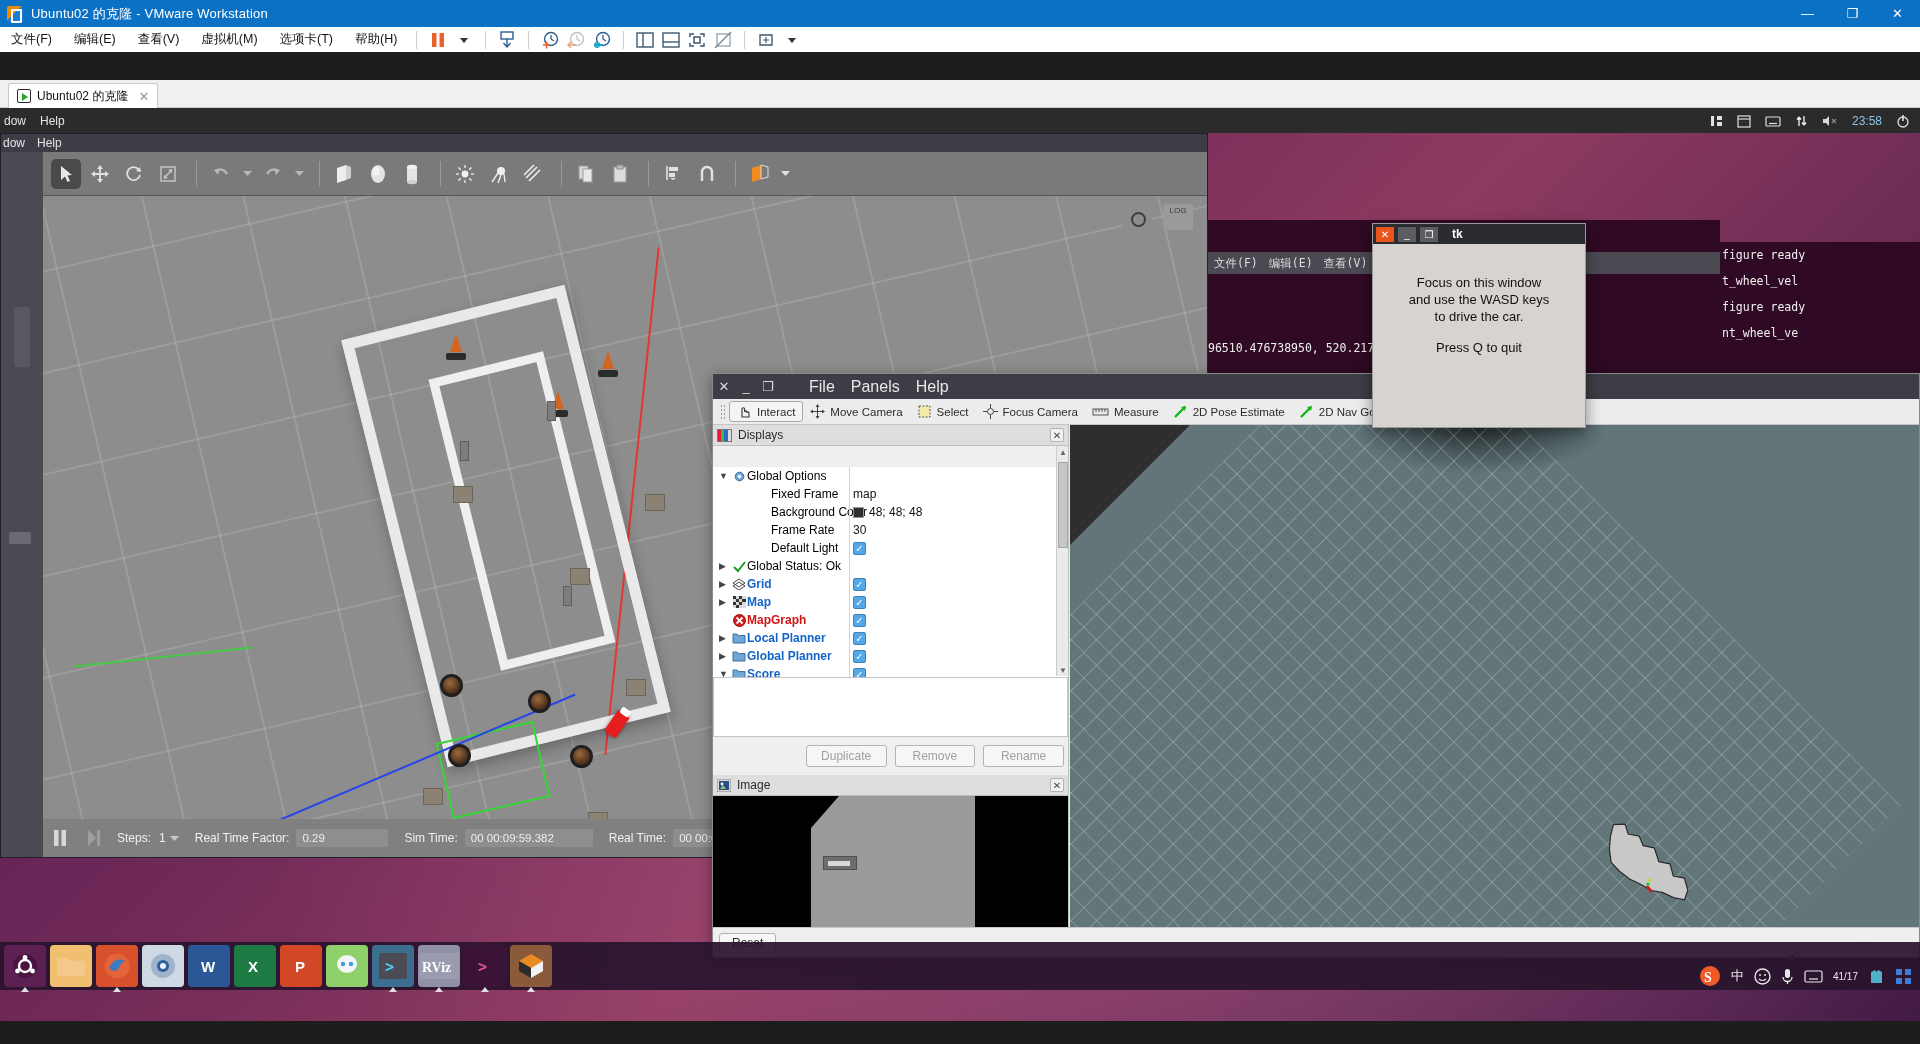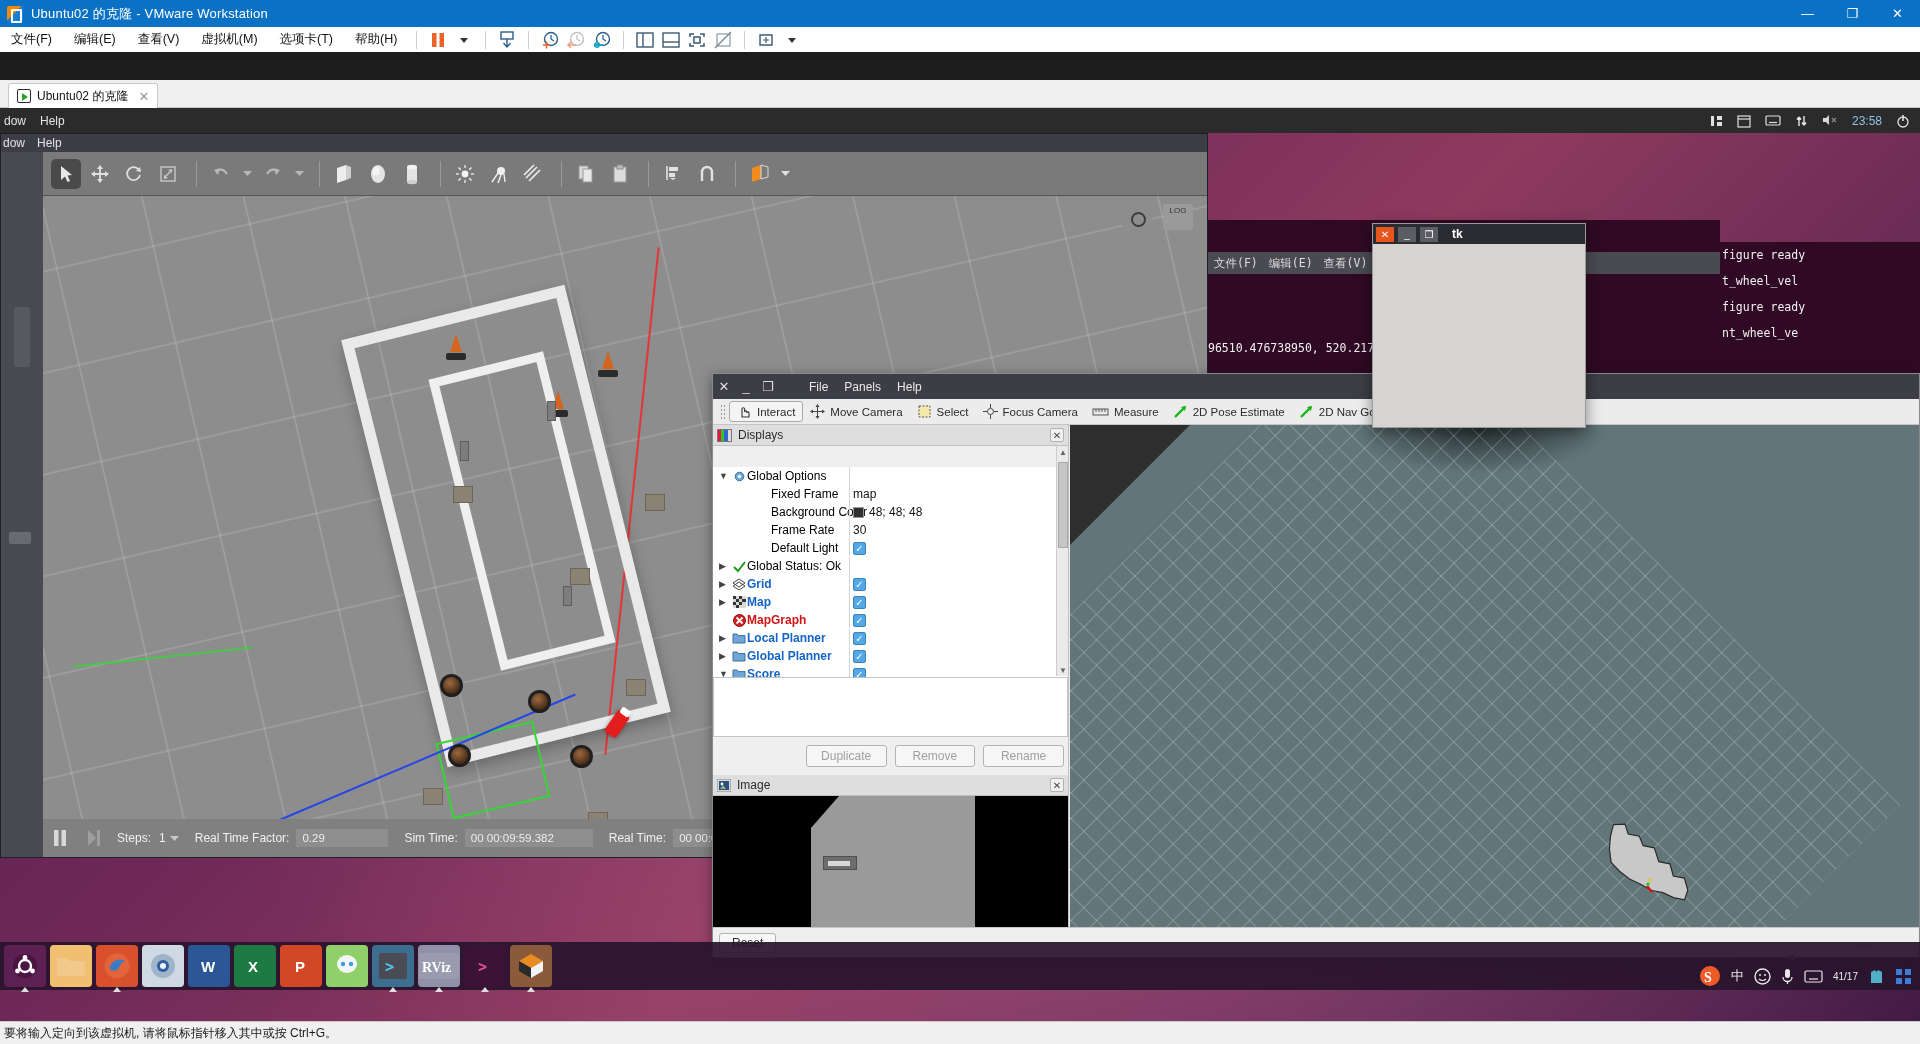--- a/index.html
+++ b/index.html
@@ -65,21 +65,21 @@
   .desk-bg::after{
     content:""; position:absolute; inset:0;
     background: radial-gradient(ellipse at 62% 78%, rgba(220,120,170,.35), transparent 55%);
   }
   
   .u-panel {
     position:absolute; left:0; top:0; width:1920px; height:25px; background:#2b2b2b;
     display:flex; align-items:center; color:#e6e6e6; font-size:12px;
   }
   .u-panel .menus { display:flex; gap:14px; padding-left:2px; }
-  .u-panel .tray { margin-left:auto; display:flex; gap:14px; padding-right:10px; }
+  .u-panel .tray { margin-left:auto; display:flex; align-items:center; gap:14px; padding-right:10px; }
   .u-panel .clock{ color:#8fc3e8; font-size:12px; }
 
   
   #gazebo {
     position:absolute; left:0; top:25px; width:1208px; height:725px;
     background:#3d3d46; border:1px solid #20202a;
   }
   #gz-menu { height:18px; background:#3d3d46; color:#e3e3e3; font-size:12px;
     display:flex; align-items:center; gap:12px; padding-left:2px; }
   #gz-body { position:absolute; left:42px; top:18px; right:0; bottom:0; background:#6f6f6f; }
@@ -167,21 +167,21 @@
   
   #rviz {
     position:absolute; left:712px; top:265px; width:1208px; height:585px;
     background:#ececec; border:1px solid #8a8a8a; box-shadow:0 3px 12px rgba(0,0,0,.4);
   }
   #rviz-title {
     height:25px; background:#3d3d46; color:#e8e8e8; font-size:12.5px;
     display:flex; align-items:center; gap:0;
   }
   #rviz-title .wb{ width:22px;height:25px; display:flex;align-items:center;justify-content:center;font-size:13px;color:#ddd;}
-  #rviz-title .mm{ padding:0 8px; font-size:12px; }
+  #rviz-title .mm{ padding:0 8px; font-size:16px; }
   #rviz-toolbar {
     height:26px; background:#ececec; display:flex; align-items:center;
     border-bottom:1px solid #c5c5c5; padding-left:4px;
   }
   .rv-tool { display:flex; align-items:center; gap:5px; padding:2px 7px; font-size:11.5px; color:#2b2b2b; border-radius:3px;}
   .rv-tool.active { background:#f4f4f4; border:1px solid #a9a9a9;text-align:center; }
   .grip { width:6px;height:16px;margin:0 3px;
     background-image: radial-gradient(#999 1px, transparent 1px);
     background-size:3px 4px;}
   #rviz-body { position:absolute; left:0; top:51px; right:0; bottom:0; }
@@ -1002,20 +1002,27 @@
       <div class="splitter-arrow">◀</div>
     </div>
 
     <div id="tk">
       <div class="bar">
         <div class="b close">✕</div>
         <div class="b min">_</div>
         <div class="b max">❐</div>
         <div class="t">tk</div>
       </div>
+      <div class="content">
+        <div>Focus on this window</div>
+        <div>and use the WASD keys</div>
+        <div>to drive the car.</div>
+        <div class="gap"></div>
+        <div>Press Q to quit</div>
+      </div>
     </div>
 
 
     <div id="launcher">
       <div class="lico" style="background:#5c2152">
         <svg width="26" height="26">
             <circle cx="13" cy="13" r="12" fill="#4a1340"></circle>
             <circle cx="13" cy="13" r="6" fill="none" stroke="#fff" stroke-width="2.4"></circle>
             <circle cx="13" cy="4.5" r="2.4" fill="#fff"></circle>
             <circle cx="5.5" cy="18" r="2.4" fill="#fff"></circle>
@@ -1139,17 +1146,14 @@
             <rect x="1" y="1" width="6" height="6" fill="#3b7ddd"></rect>
             <rect x="10" y="1" width="6" height="6" fill="#3b7ddd"></rect>
             <rect x="1" y="10" width="6" height="6" fill="#3b7ddd"></rect>
             <rect x="10" y="10" width="6" height="6" fill="#3b7ddd"></rect>
           </svg>
       </span>
     </div>
 
   </div>
 
-  <div id="vm-status">
-    <span>要将输入定向到该虚拟机, 请将鼠标指针移入其中或按 Ctrl+G。</span>
-  </div>
 
 </div>
 
 </body></html>

